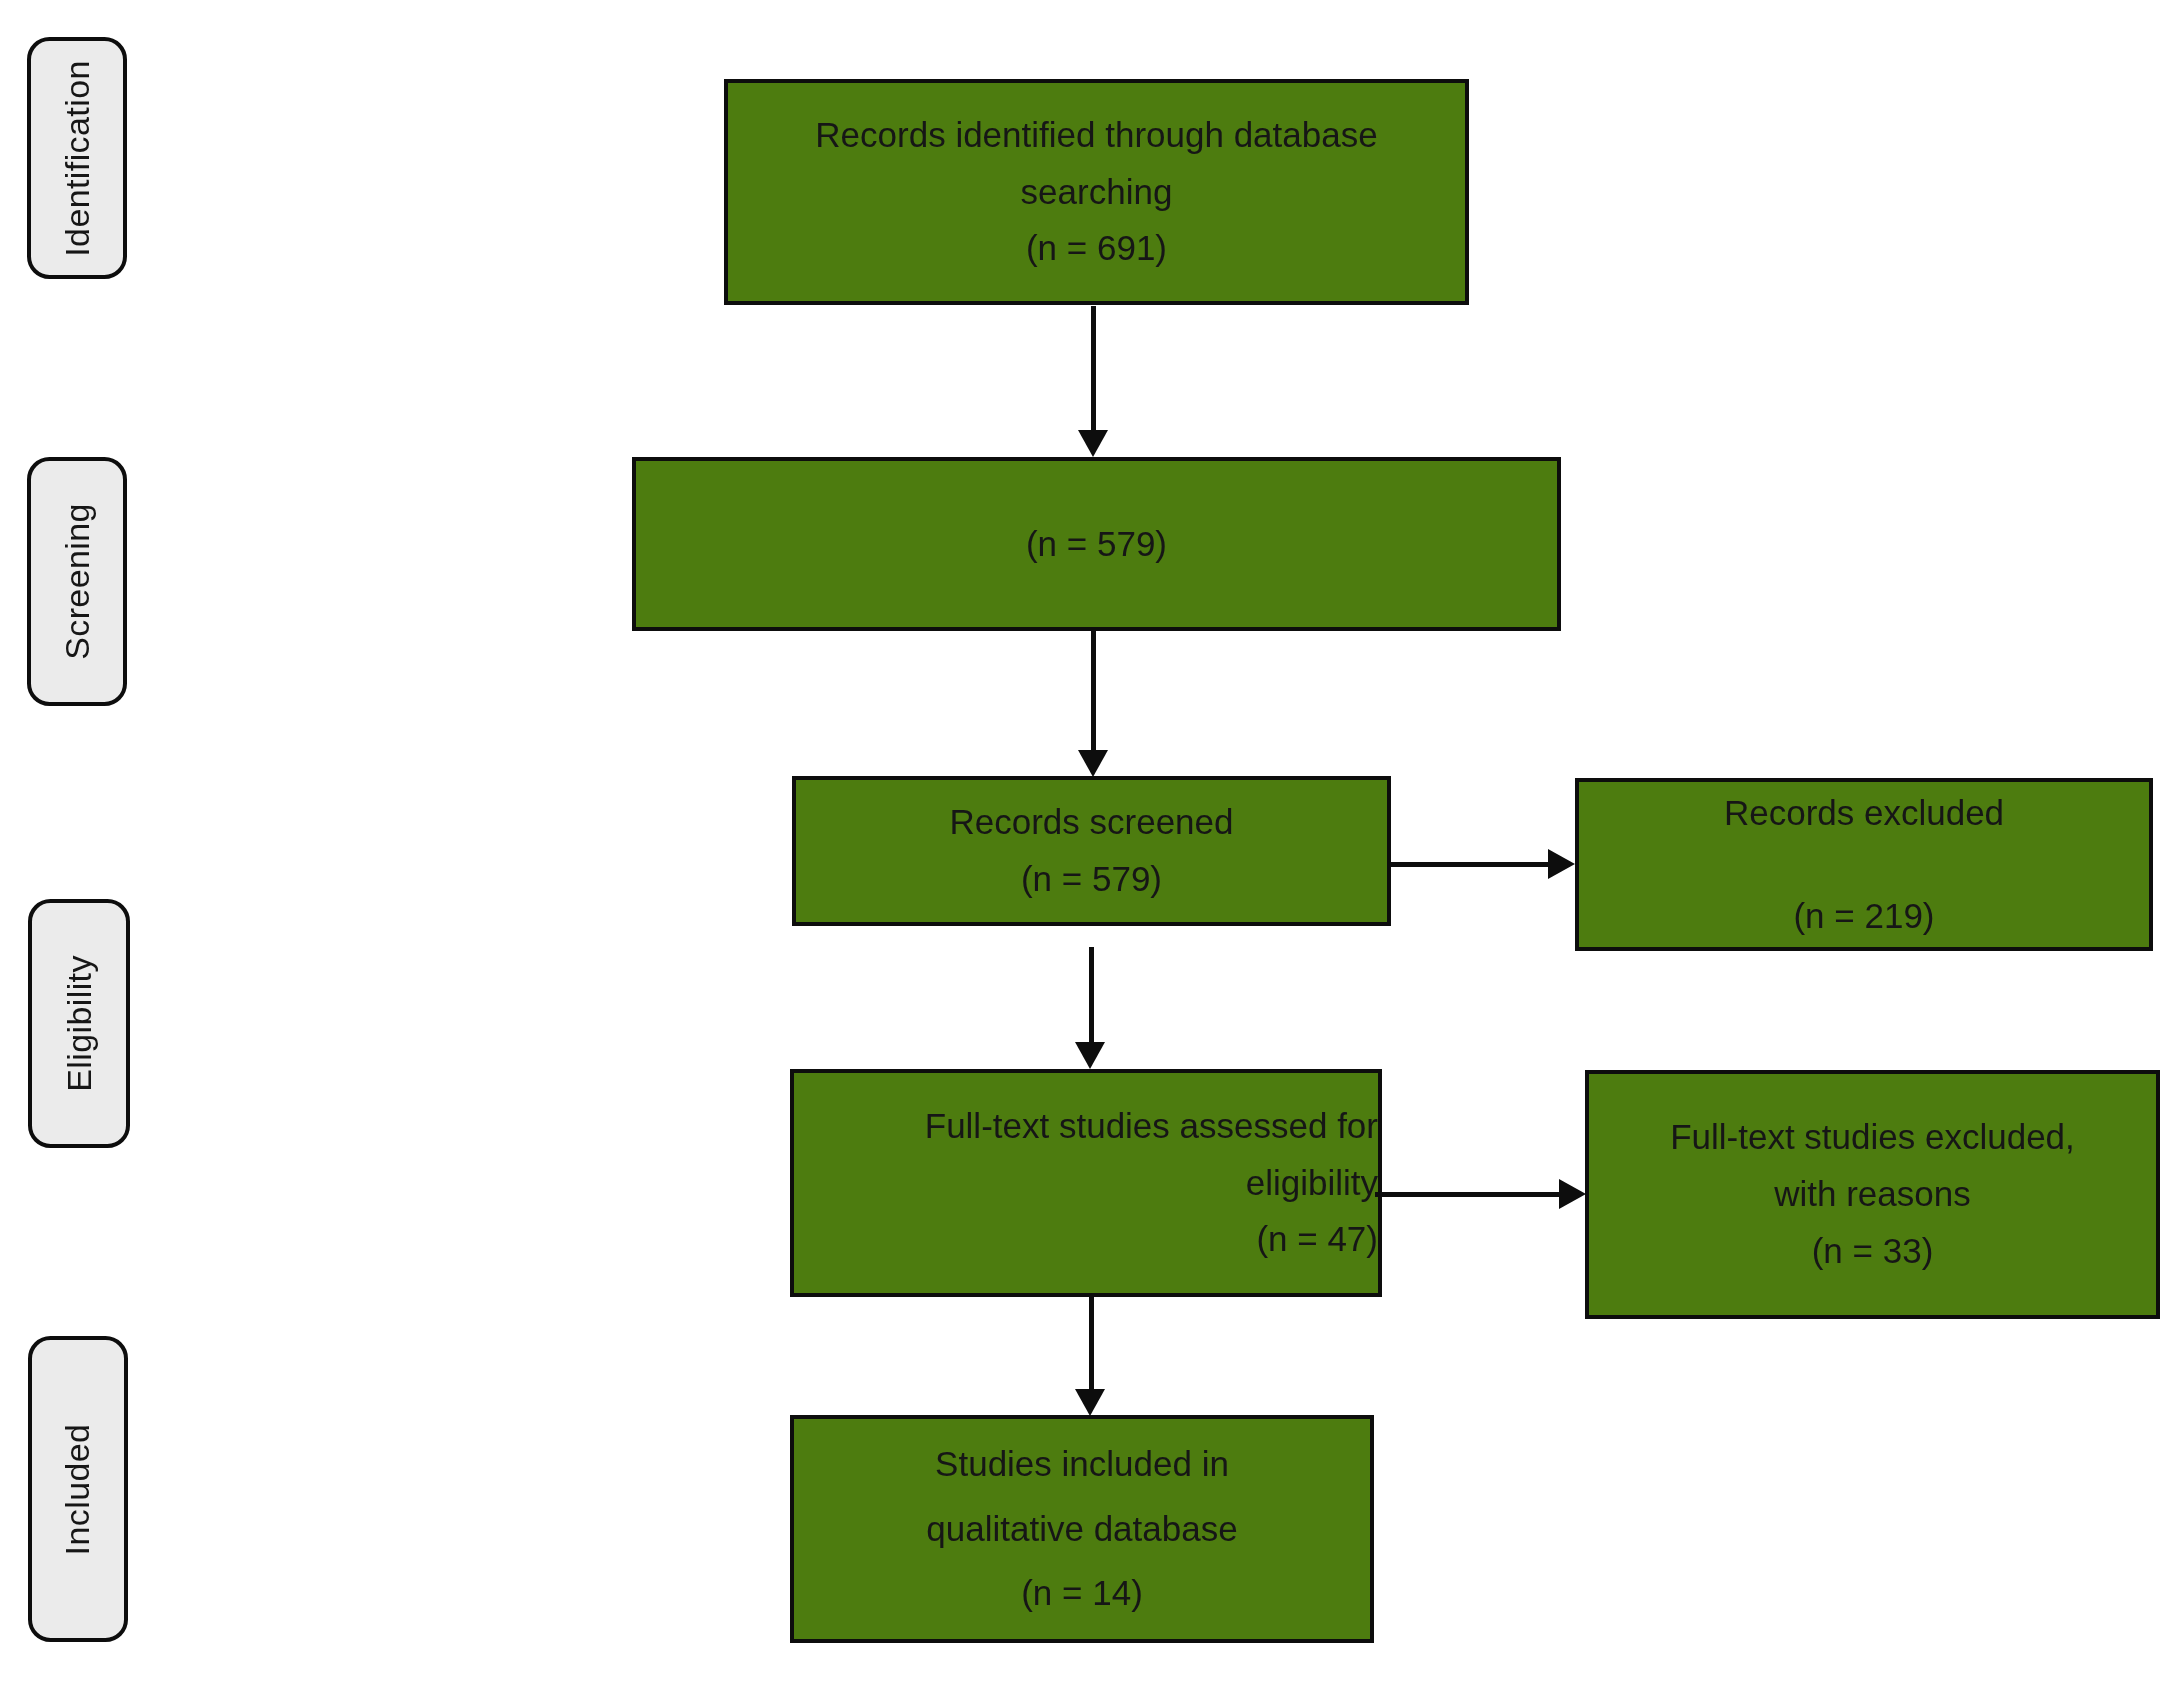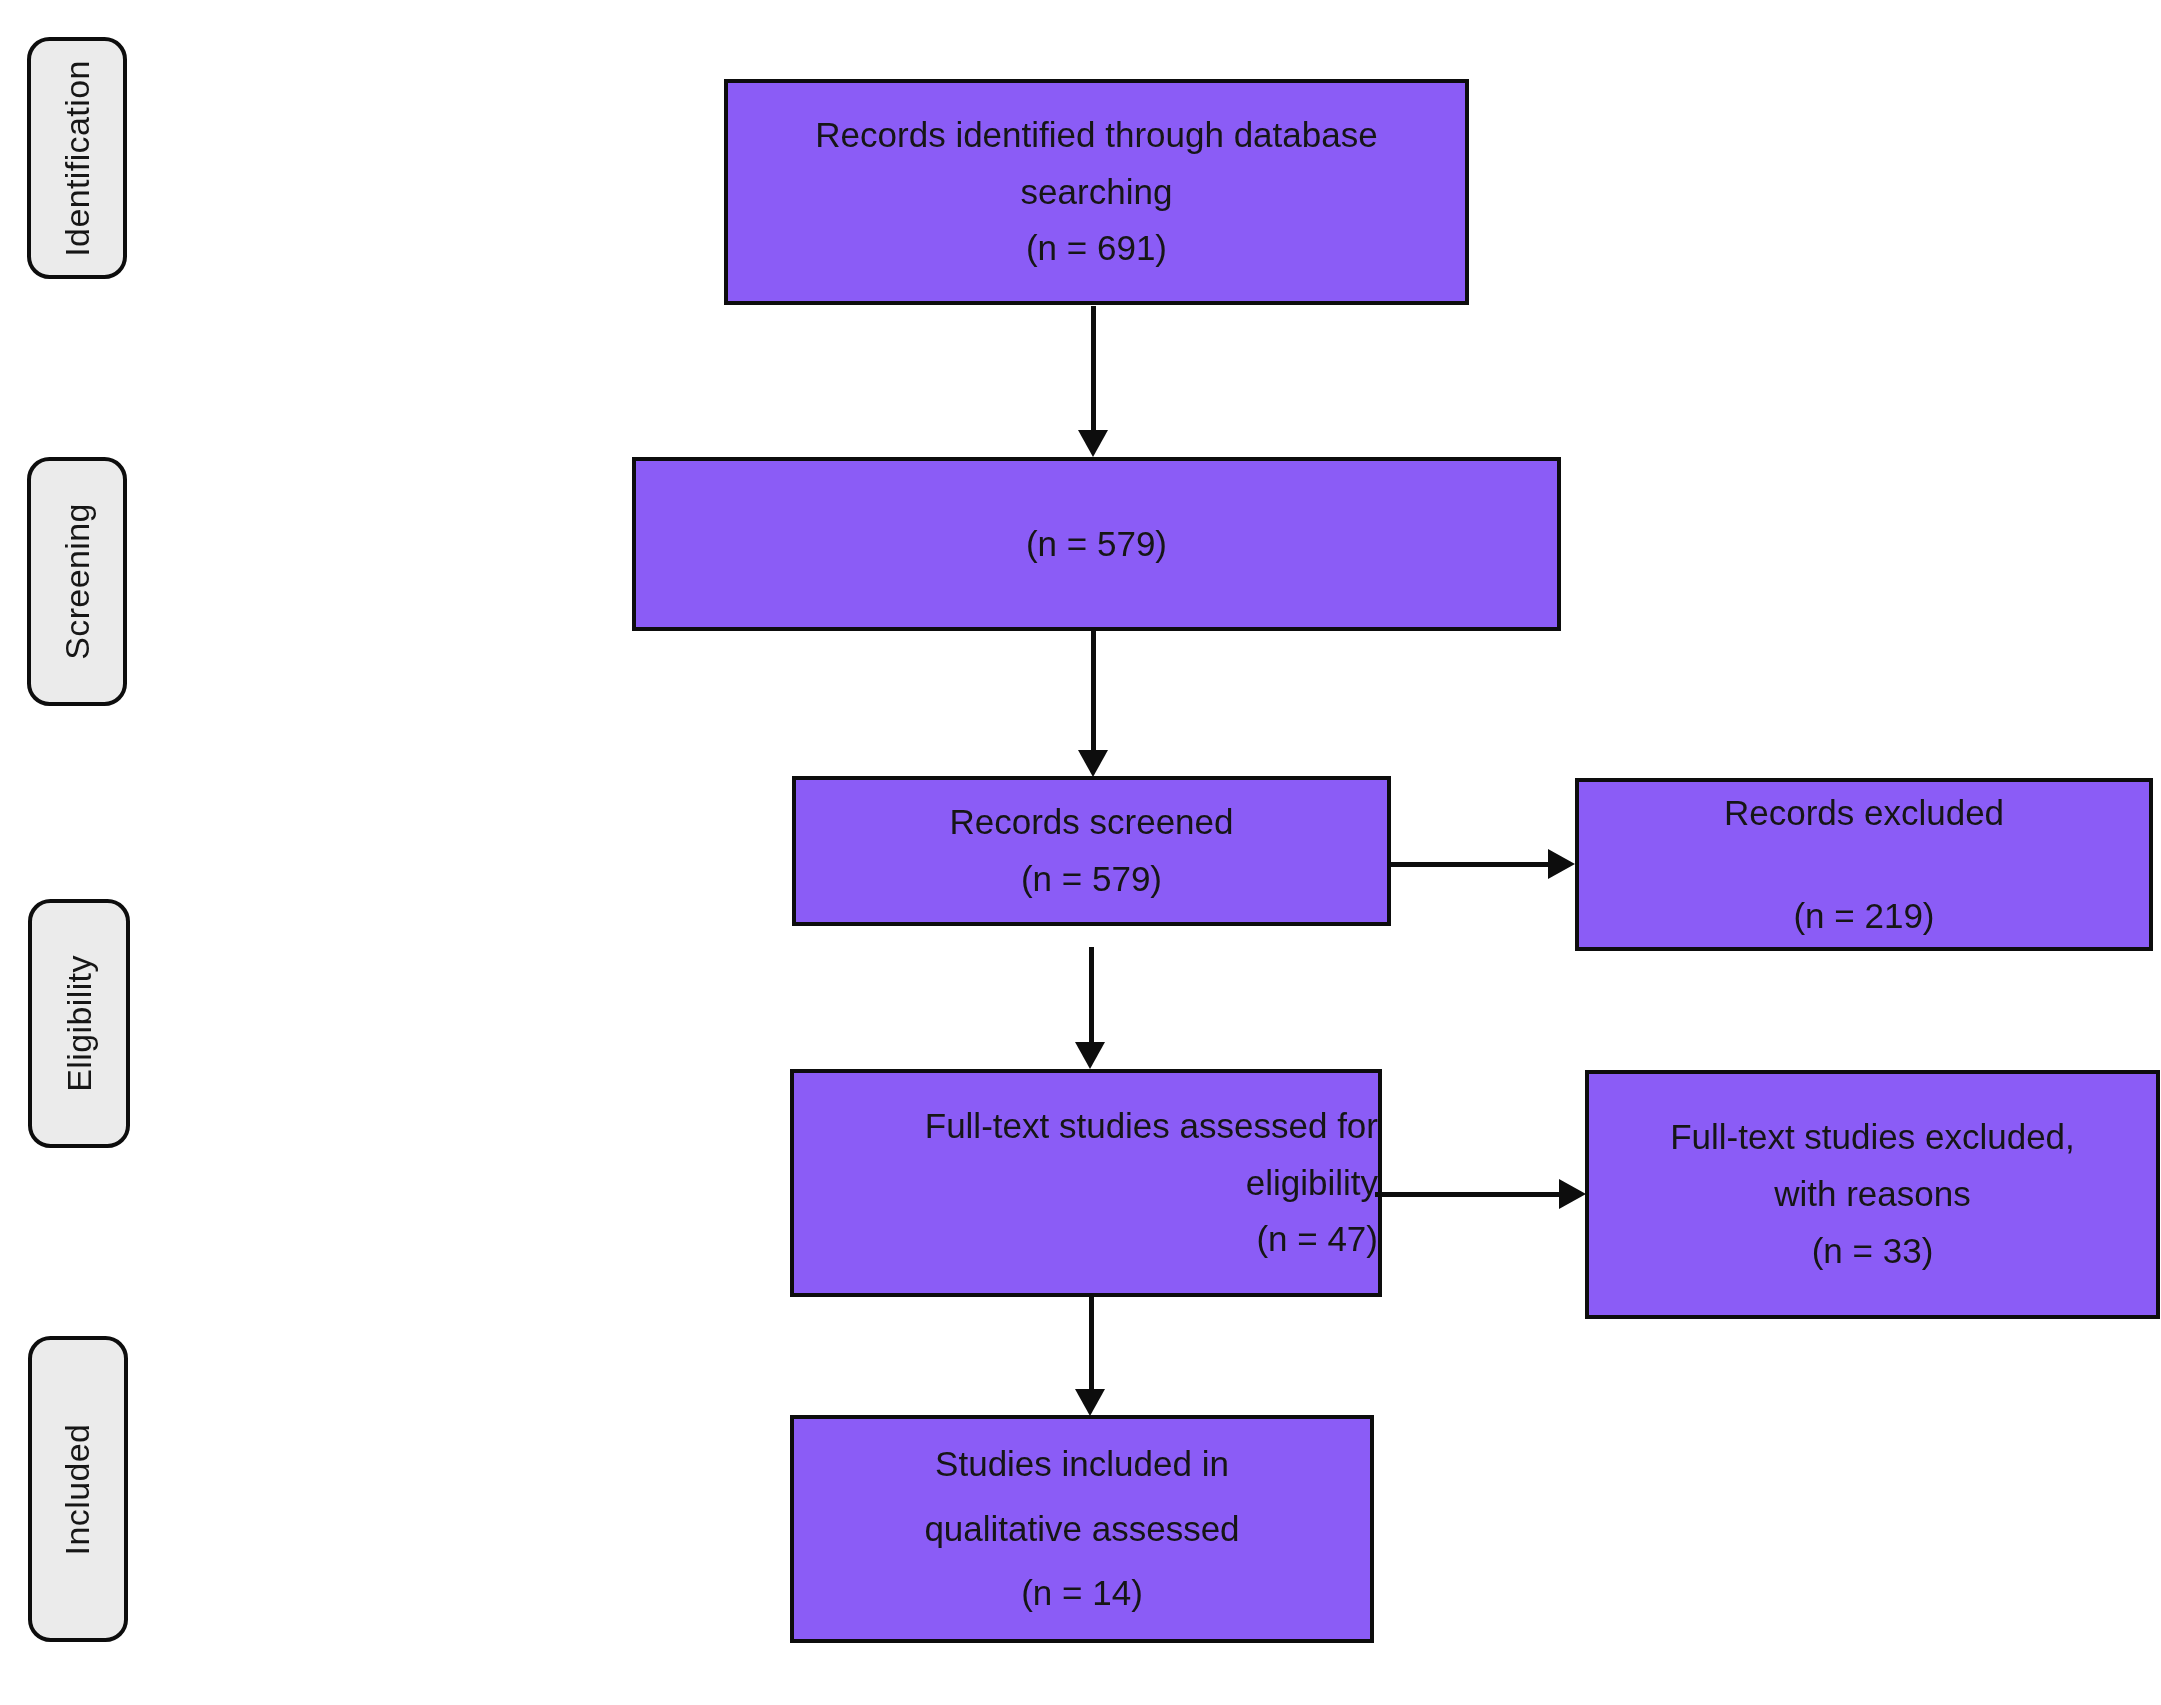--- a/index.html
+++ b/index.html
@@ -28,21 +28,21 @@
   .stage-text {
     transform: rotate(-90deg);
     white-space: nowrap;
     font-size: 34px;
     letter-spacing: 0.4px;
     color: #161616;
   }
   
   .flowbox {
     position: absolute;
-    background: #8b5cf6;
+    background: #4d7c0f;
     border: 4.2px solid #0d0d0d;
     display: flex;
     flex-direction: column;
     align-items: center;
     justify-content: center;
     text-align: center;
     font-size: 35px;
     line-height: 1.62;
     color: #161616;
   }
@@ -111,21 +111,21 @@
   </div>
 
   <div class="flowbox" style="left:1585px; top:1070px; width:575px; height:249px;">
     <div class="line">Full-text studies excluded,</div>
     <div class="line">with reasons</div>
     <div class="line">(n = 33)</div>
   </div>
 
   <div class="flowbox" style="left:790px; top:1415px; width:584px; height:228px;gap:8px;">
     <div class="line">Studies included in</div>
-    <div class="line">qualitative assessed</div>
+    <div class="line">qualitative database</div>
     <div class="line">(n = 14)</div>
   </div>
 
   <div class="vline" style="left:1091px; top:306px; height:126px;"></div>
   <div class="head-down" style="left:1078px; top:430px;"></div>
 
   <div class="vline" style="left:1091px; top:631px; height:120px;"></div>
   <div class="head-down" style="left:1078px; top:750px;"></div>
 
   <div class="vline" style="left:1089px; top:947px; height:97px;"></div>

